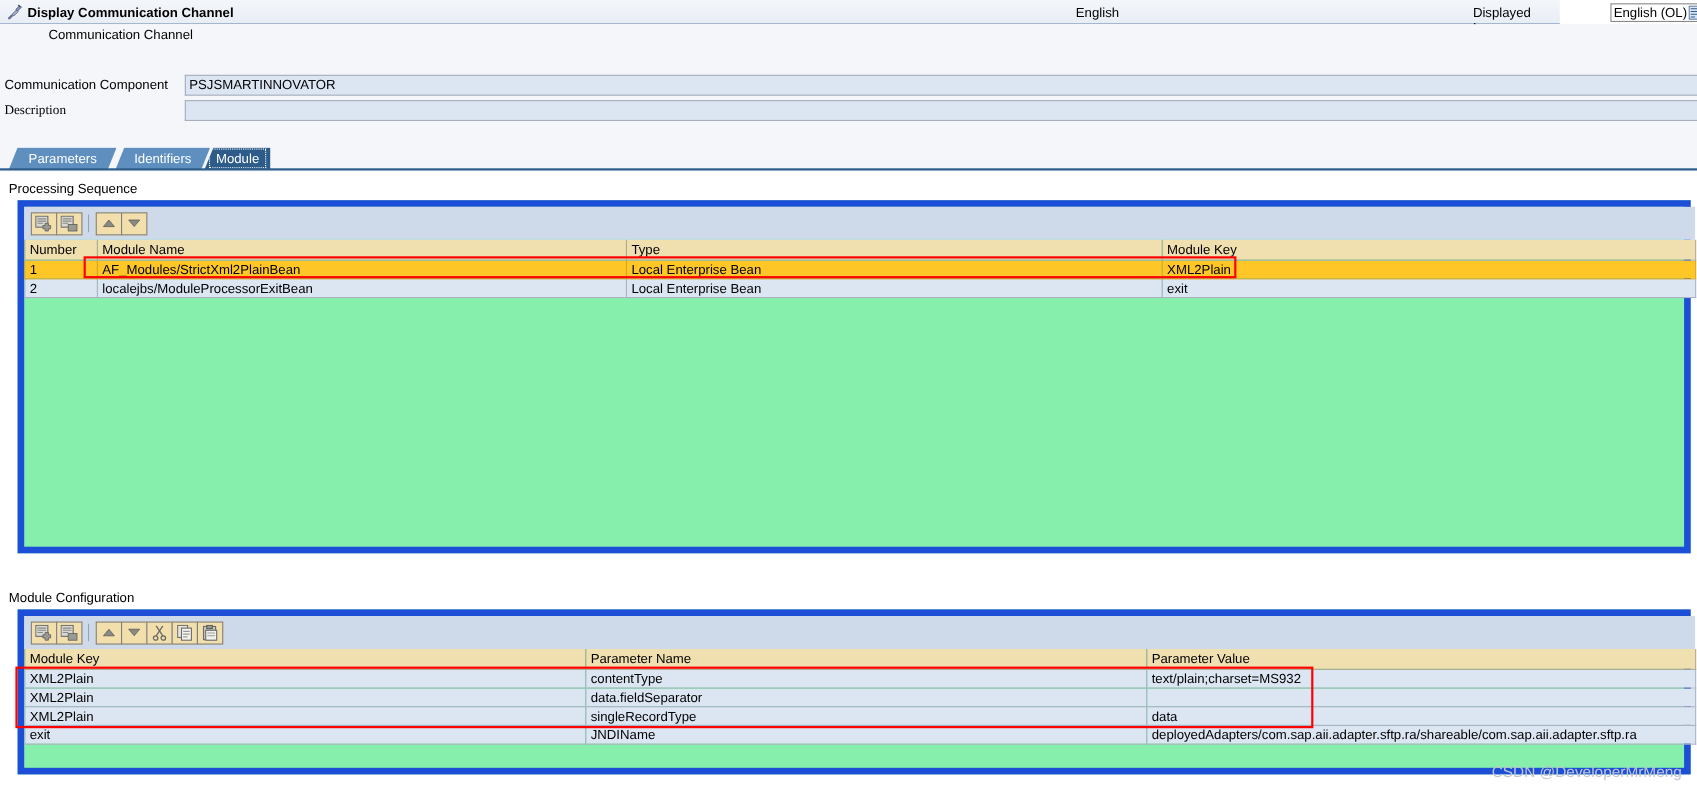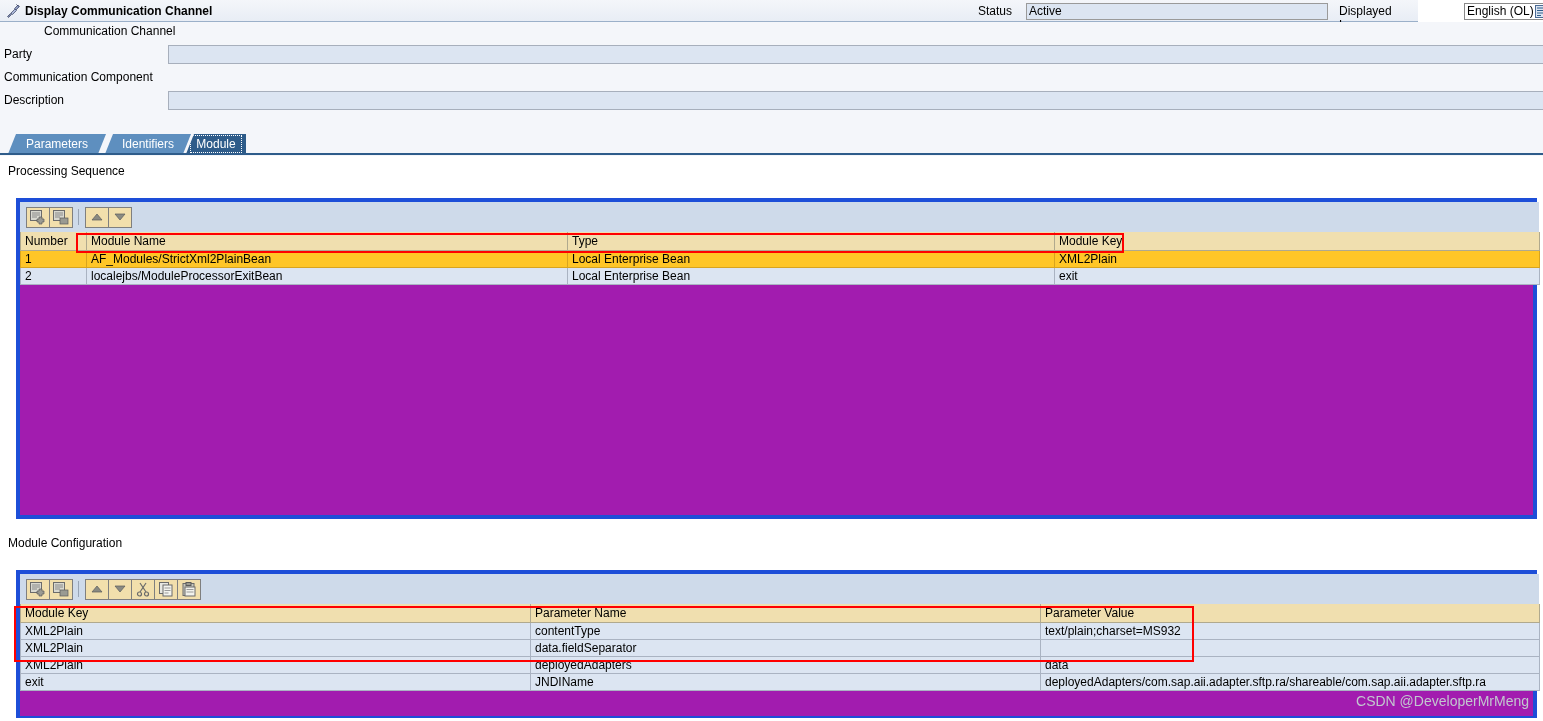--- a/index.html
+++ b/index.html
@@ -107,23 +107,22 @@
 
   
   .section-heading {
     position: absolute; left: 8px;
     font-size: 12px; font-weight: normal; color: #000;
   }
 
   
   .panel {
     position: absolute;
-    background: #a21caf;
-    border: 4px solid #1d4ed8;
-    margin-top: 16px;
+    background: #86efac;
+    border: 6px solid #1d4ed8;
   }
   .toolbar {
     position: absolute; left: 0; top: 0; height: 30px;
     background: #CEDAEA;
     display: flex; align-items: center; padding-left: 6px;
   }
   .tb-group { display: flex; align-items: center; }
   .tbtn {
     width: 24px; height: 21px;
     background: #F2DFAC;
@@ -192,50 +191,46 @@
   <span class="title-icon">
     <svg width="16" height="16" viewBox="0 0 16 16">
       <path d="M2.5 13.5 L5.5 10.5 L6.5 11.5 L3.5 14.5 Z" fill="#7A86A8" stroke="#3A4464" stroke-width="0.7"></path>
       <path d="M6 10 L10 6 L11.5 7.5 L7.5 11.5 Z" fill="#AAB6D6" stroke="#3A4464" stroke-width="0.7"></path>
       <path d="M9.5 5.5 L13 2 L14.5 3.5 L11 7 Z" fill="#8E9ABF" stroke="#3A4464" stroke-width="0.7"></path>
       <line x1="11.5" y1="1.5" x2="13.5" y2="3.5" stroke="#3A4464" stroke-width="1"></line>
     </svg>
   </span>
   <span class="title-text">Display Communication Channel</span>
 
-  <span class="status-label">Status</span>
-  <div class="status-field">Active</div>
+  <span class="status-label">English</span>
 
   <span class="lang-label">Displayed Language</span>
   <div class="lang-field">
     <span>English (OL)</span>
     <span class="lang-drop">
       <svg width="11" height="13" viewBox="0 0 11 13">
         <rect x="0.5" y="0.5" width="10" height="12" fill="#DCE5F2" stroke="#4A6A94" stroke-width="1"></rect>
         <line x1="2" y1="3" x2="9" y2="3" stroke="#2E5C8A" stroke-width="1"></line>
         <line x1="2" y1="5.5" x2="9" y2="5.5" stroke="#2E5C8A" stroke-width="1"></line>
         <line x1="2" y1="8" x2="9" y2="8" stroke="#2E5C8A" stroke-width="1"></line>
         <line x1="2" y1="10.5" x2="6" y2="10.5" stroke="#2E5C8A" stroke-width="1"></line>
       </svg>
     </span>
   </div>
 </div>
 
 <div class="form-area">
   <div class="frow" style="top:0px;margin-left:40px;">
     <span class="flabel">Communication Channel</span>
   </div>
-  <div class="frow" style="top:23px;">
-    <span class="flabel">Party</span>
-    <div class="finput"></div>
-  </div>
   <div class="frow" style="top:46px;padding-left:19px;">
     <span class="flabel">Communication Component</span>
-  </div>
-  <div class="frow" style="top:69px;">
+    <div class="finput">PSJSMARTINNOVATOR</div>
+  </div>
+  <div class="frow" style="top:69px;font-family:Liberation Serif, serif;">
     <span class="flabel">Description</span>
     <div class="finput"></div>
   </div>
 </div>
 
 <div class="tabstrip">
   <div class="tab tab-inactive" style="left:8px; width:98px;">
     <span class="tab-label">Parameters</span>
   </div>
   <div class="tab tab-inactive" style="left:105px; width:86px;">
@@ -407,21 +402,21 @@
           <td>contentType</td>
           <td>text/plain;charset=MS932</td>
         </tr>
         <tr>
           <td>XML2Plain</td>
           <td>data.fieldSeparator</td>
           <td></td>
         </tr>
         <tr>
           <td>XML2Plain</td>
-          <td>deployedAdapters</td>
+          <td>singleRecordType</td>
           <td>data</td>
         </tr>
         <tr>
           <td>exit</td>
           <td>JNDIName</td>
           <td>deployedAdapters/com.sap.aii.adapter.sftp.ra/shareable/com.sap.aii.adapter.sftp.ra</td>
         </tr>
       </tbody>
     </table>
   </div>

